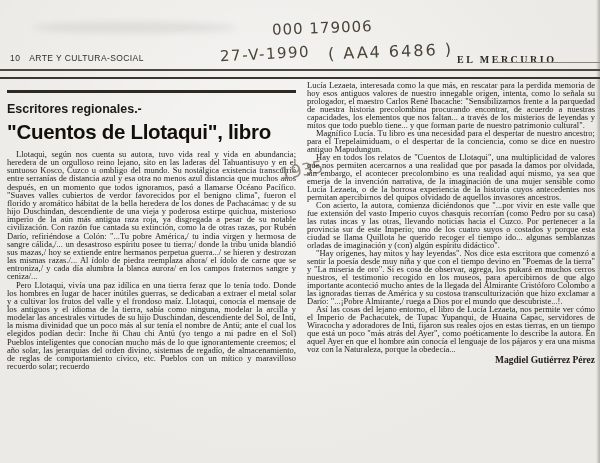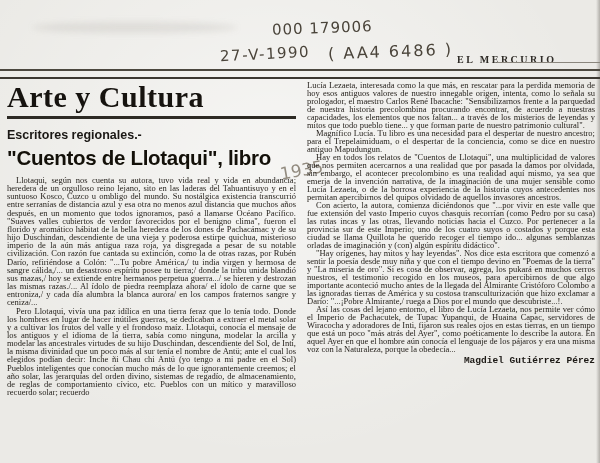--- a/index.html
+++ b/index.html
@@ -39,45 +39,47 @@
     font-size:30px;line-height:26px;letter-spacing:.5px;color:#16130f;}
   .title-rule{margin-top:6px;height:2.5px;background:#2d2a24;width:100%;}
   .kicker{margin-top:9px;font-family:"Liberation Sans", sans-serif;font-weight:bold;
     font-size:12.5px;color:#1b1815;}
   .headline{margin:4px 0 0 0;font-family:"Liberation Sans", sans-serif;font-weight:bold;
     font-size:20.5px;line-height:24.5px;letter-spacing:-.3px;color:#131009;}
   .body{margin-top:6px;font-size:8.5px;line-height:8.15px;text-align:justify;color:#27231e;}
   .col-right .body{margin-top:0;line-height:8.0px;}
   .body p{margin:0;text-indent:9px;}
   .col-right .body p:first-child{text-indent:0;}
-  .byline{margin-top:2px;text-align:right;font-family:Liberation Mono, monospace;
+  .byline{margin-top:2px;text-align:right;font-family:Liberation Serif, serif;
     font-weight:bold;font-size:9.5px;color:#1c1915;}
 </style>
 </head>
 <body>
 
 <div class="scan">
 
   <div class="smudge"></div>
   <div class="edge-shade"></div>
 
   <div class="hw archive">000 179006</div>
 
+  <div class="masthead">
+    <span class="pg">10</span><span class="sec">ARTE Y CULTURA-SOCIAL</span>
+  </div>
 
   <div class="hw date">27-V-1990</div>
   <div class="hw code">( AA4 6486 )</div>
 
   <div class="paper-name">EL MERCURIO</div>
   <div class="mini-rule"></div>
 
   <div class="rule rule-a"></div>
   <div class="rule rule-b"></div>
 
   <div class="col col-left">
-    <h1 class="section-title">Arte y Cultura</h1>
     <div class="title-rule"></div>
     <div class="kicker">Escritores regionales.-</div>
     <h2 class="headline"><span>"Cuentos de Llotaqui", libro</span><br></h2>
     <div class="body">
         <p>Llotaqui, según nos cuenta su autora, tuvo vida real y vida en abundancia; heredera de un orgulloso reino lejano, sito en las laderas del Tahuantisuyo y en el suntuoso Kosco, Cuzco u ombligo del mundo. Su nostálgica existencia transcurrió entre serranías de distancia azul y esa otra no menos azul distancia que muchos años después, en un momento que todos ignoramos, pasó a llamarse Océano Pacífico. "Suaves valles cubiertos de verdor favorecidos por el benigno clima", fueron el florido y aromático hábitat de la bella heredera de los dones de Pachacámac y de su hijo Duschindan, descendiente de una vieja y poderosa estirpe quichua, misterioso imperio de la aún más antigua raza roja, ya disgregada a pesar de su notable civilización. Con razón fue cantada su extinción, como la de otras razas, por Rubén Darío, refiriéndose a Colón: "...Tu pobre América,/ tu india virgen y hermosa de sangre cálida,/... un desastroso espíritu posee tu tierra;/ donde la tribu unida blandió sus mazas,/ hoy se extiende entre hermanos perpetua guerra.../ se hieren y destrozan las mismas razas./... Al ídolo de piedra reemplaza ahora/ el ídolo de carne que se entroniza,/ y cada día alumbra la blanca aurora/ en los campos fraternos sangre y ceniza/...</p>
         <p>Pero Llotaqui, vivía una paz idílica en una tierra feraz que lo tenía todo. Donde los hombres en lugar de hacer inútiles guerras, se dedicaban a extraer el metal solar y a cultivar los frutos del valle y el frondoso maíz. Llotaqui, conocía el mensaje de los antiguos y el idioma de la tierra, sabía como ninguna, modelar la arcilla y modelar las ancestrales virtudes de su hijo Duschindan, descendiente del Sol, de Inti, la misma divinidad que un poco más al sur tenía el nombre de Antü; ante el cual los elegidos podían decir: Inche ñi Chau chi Antü (yo tengo a mi padre en el Sol) Pueblos inteligentes que conocían mucho más de lo que ignorantemente creemos; el año solar, las jerarquías del orden divino, sistemas de regadío, de almacenamiento, de reglas de comportamiento cívico, etc. Pueblos con un mítico y maravilloso recuerdo solar; recuerdo</p>
       </div>
   </div>
 
   <div class="hw year">1935</div>

